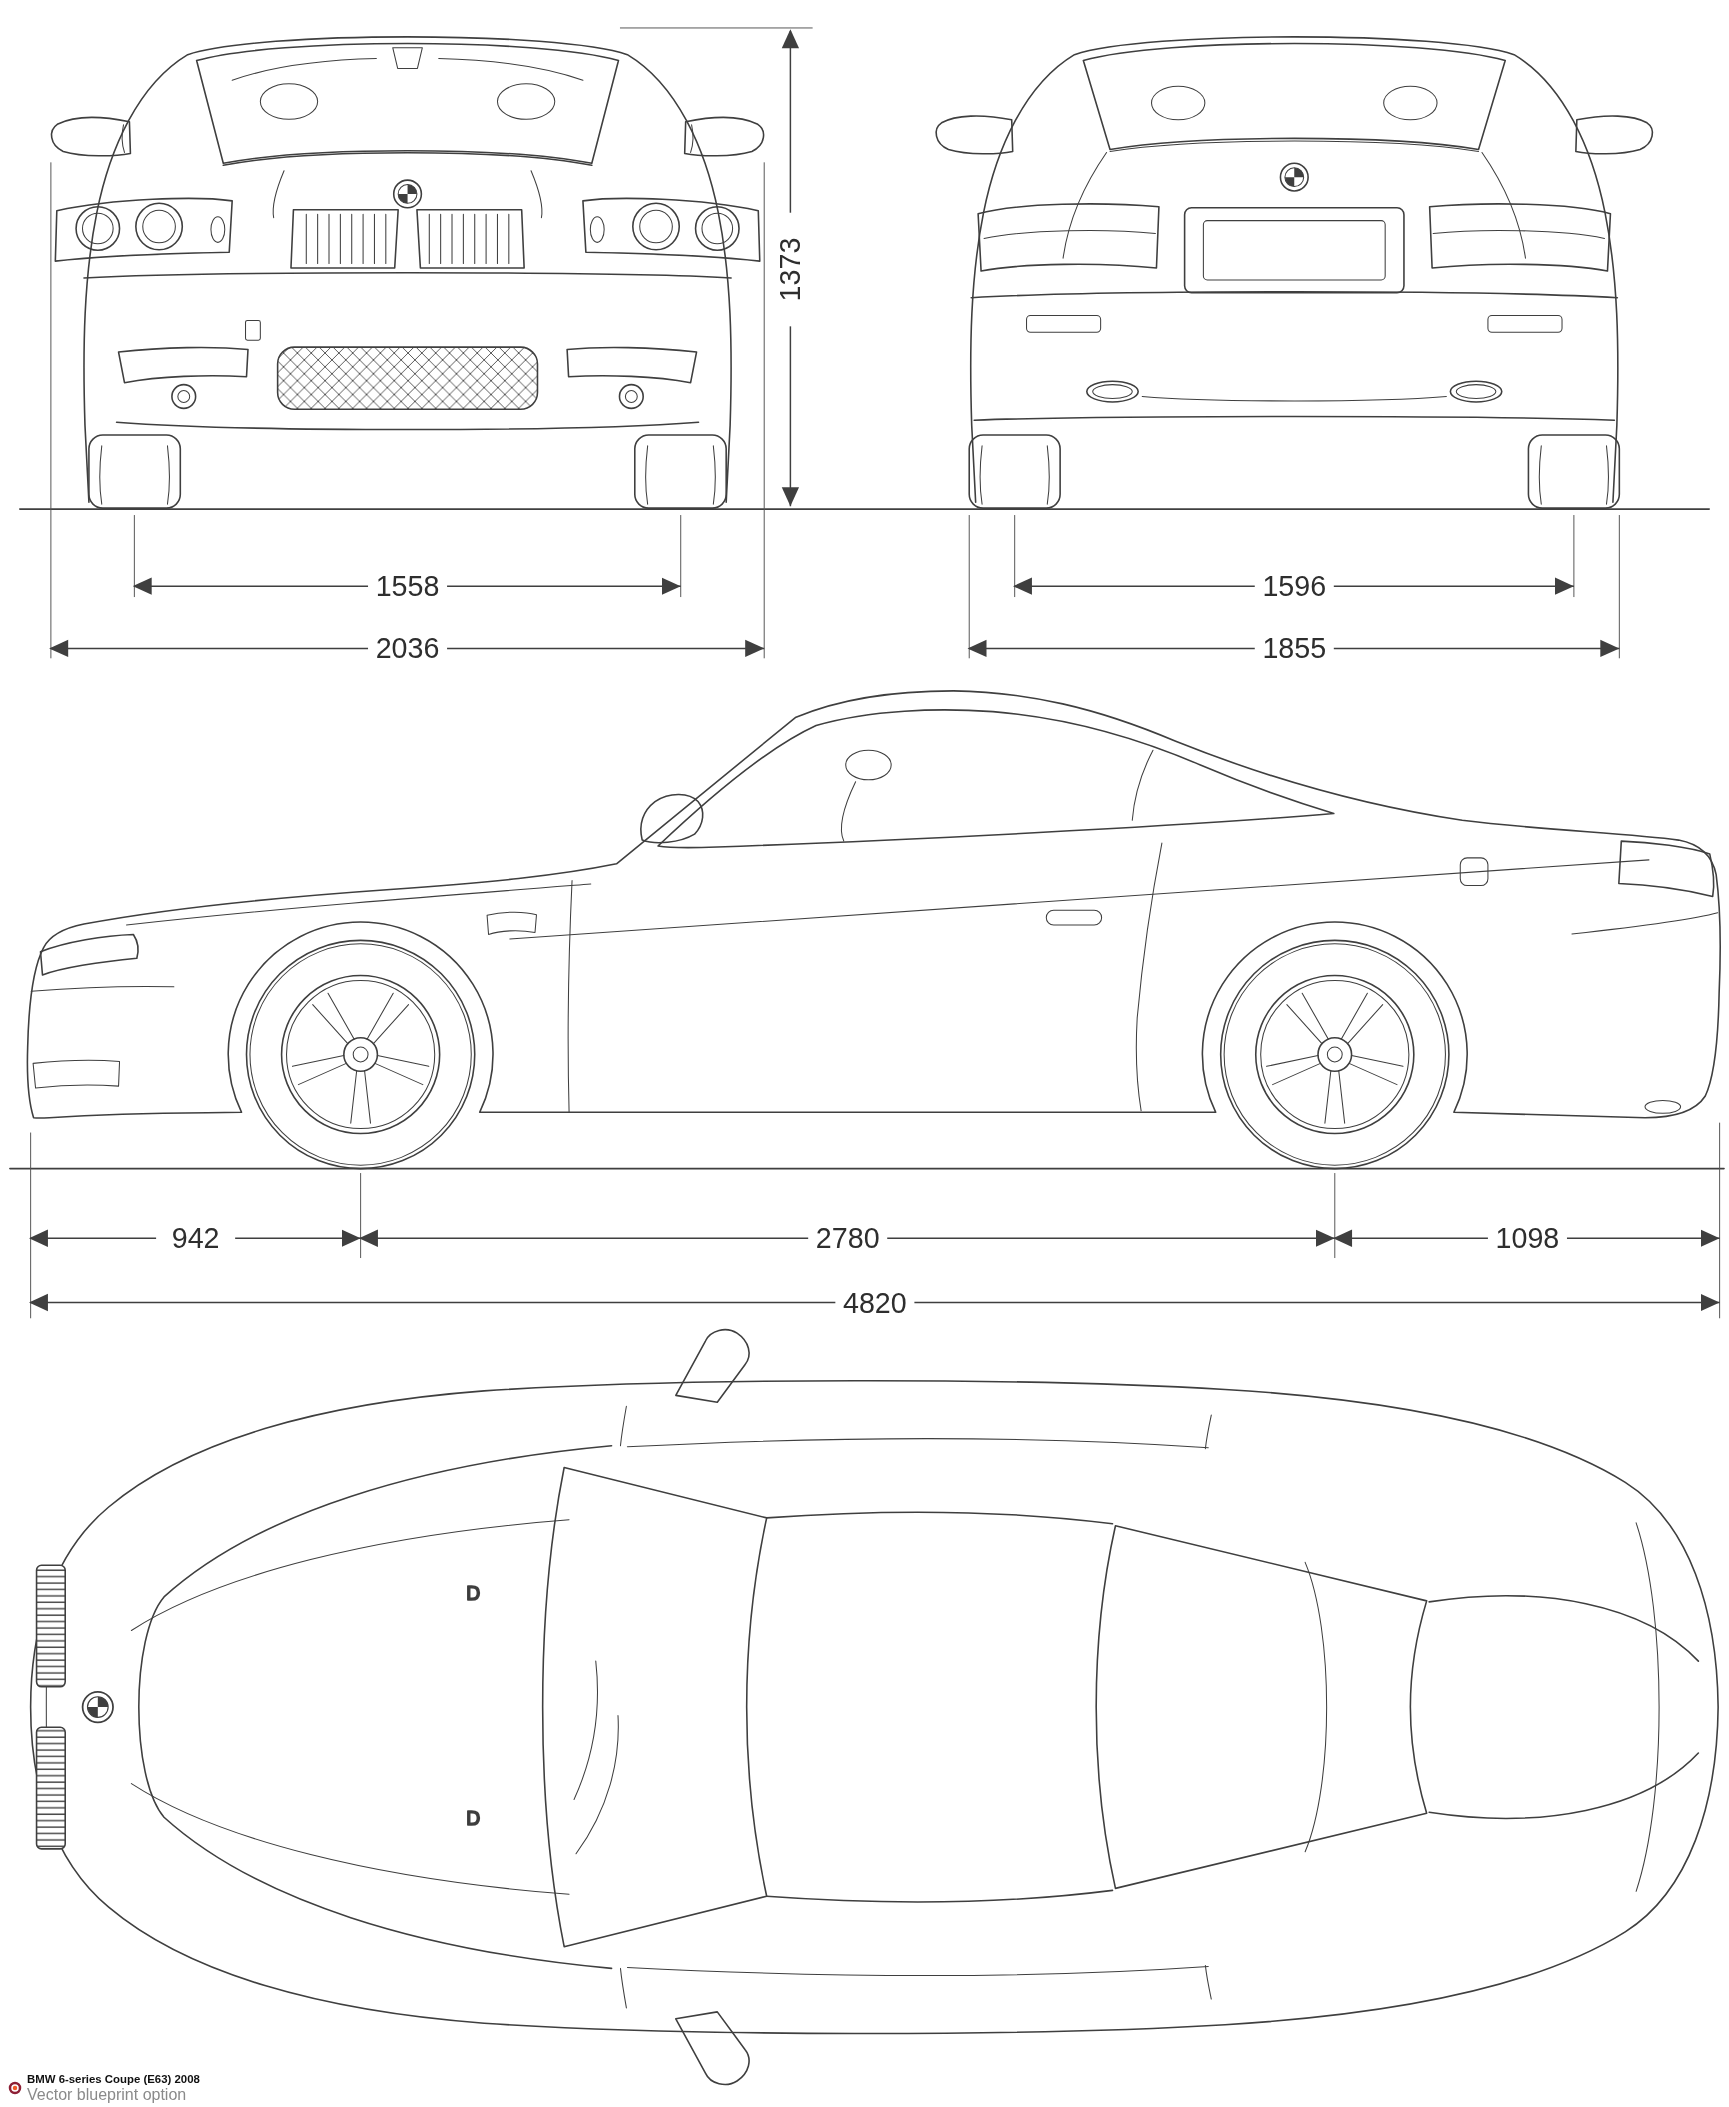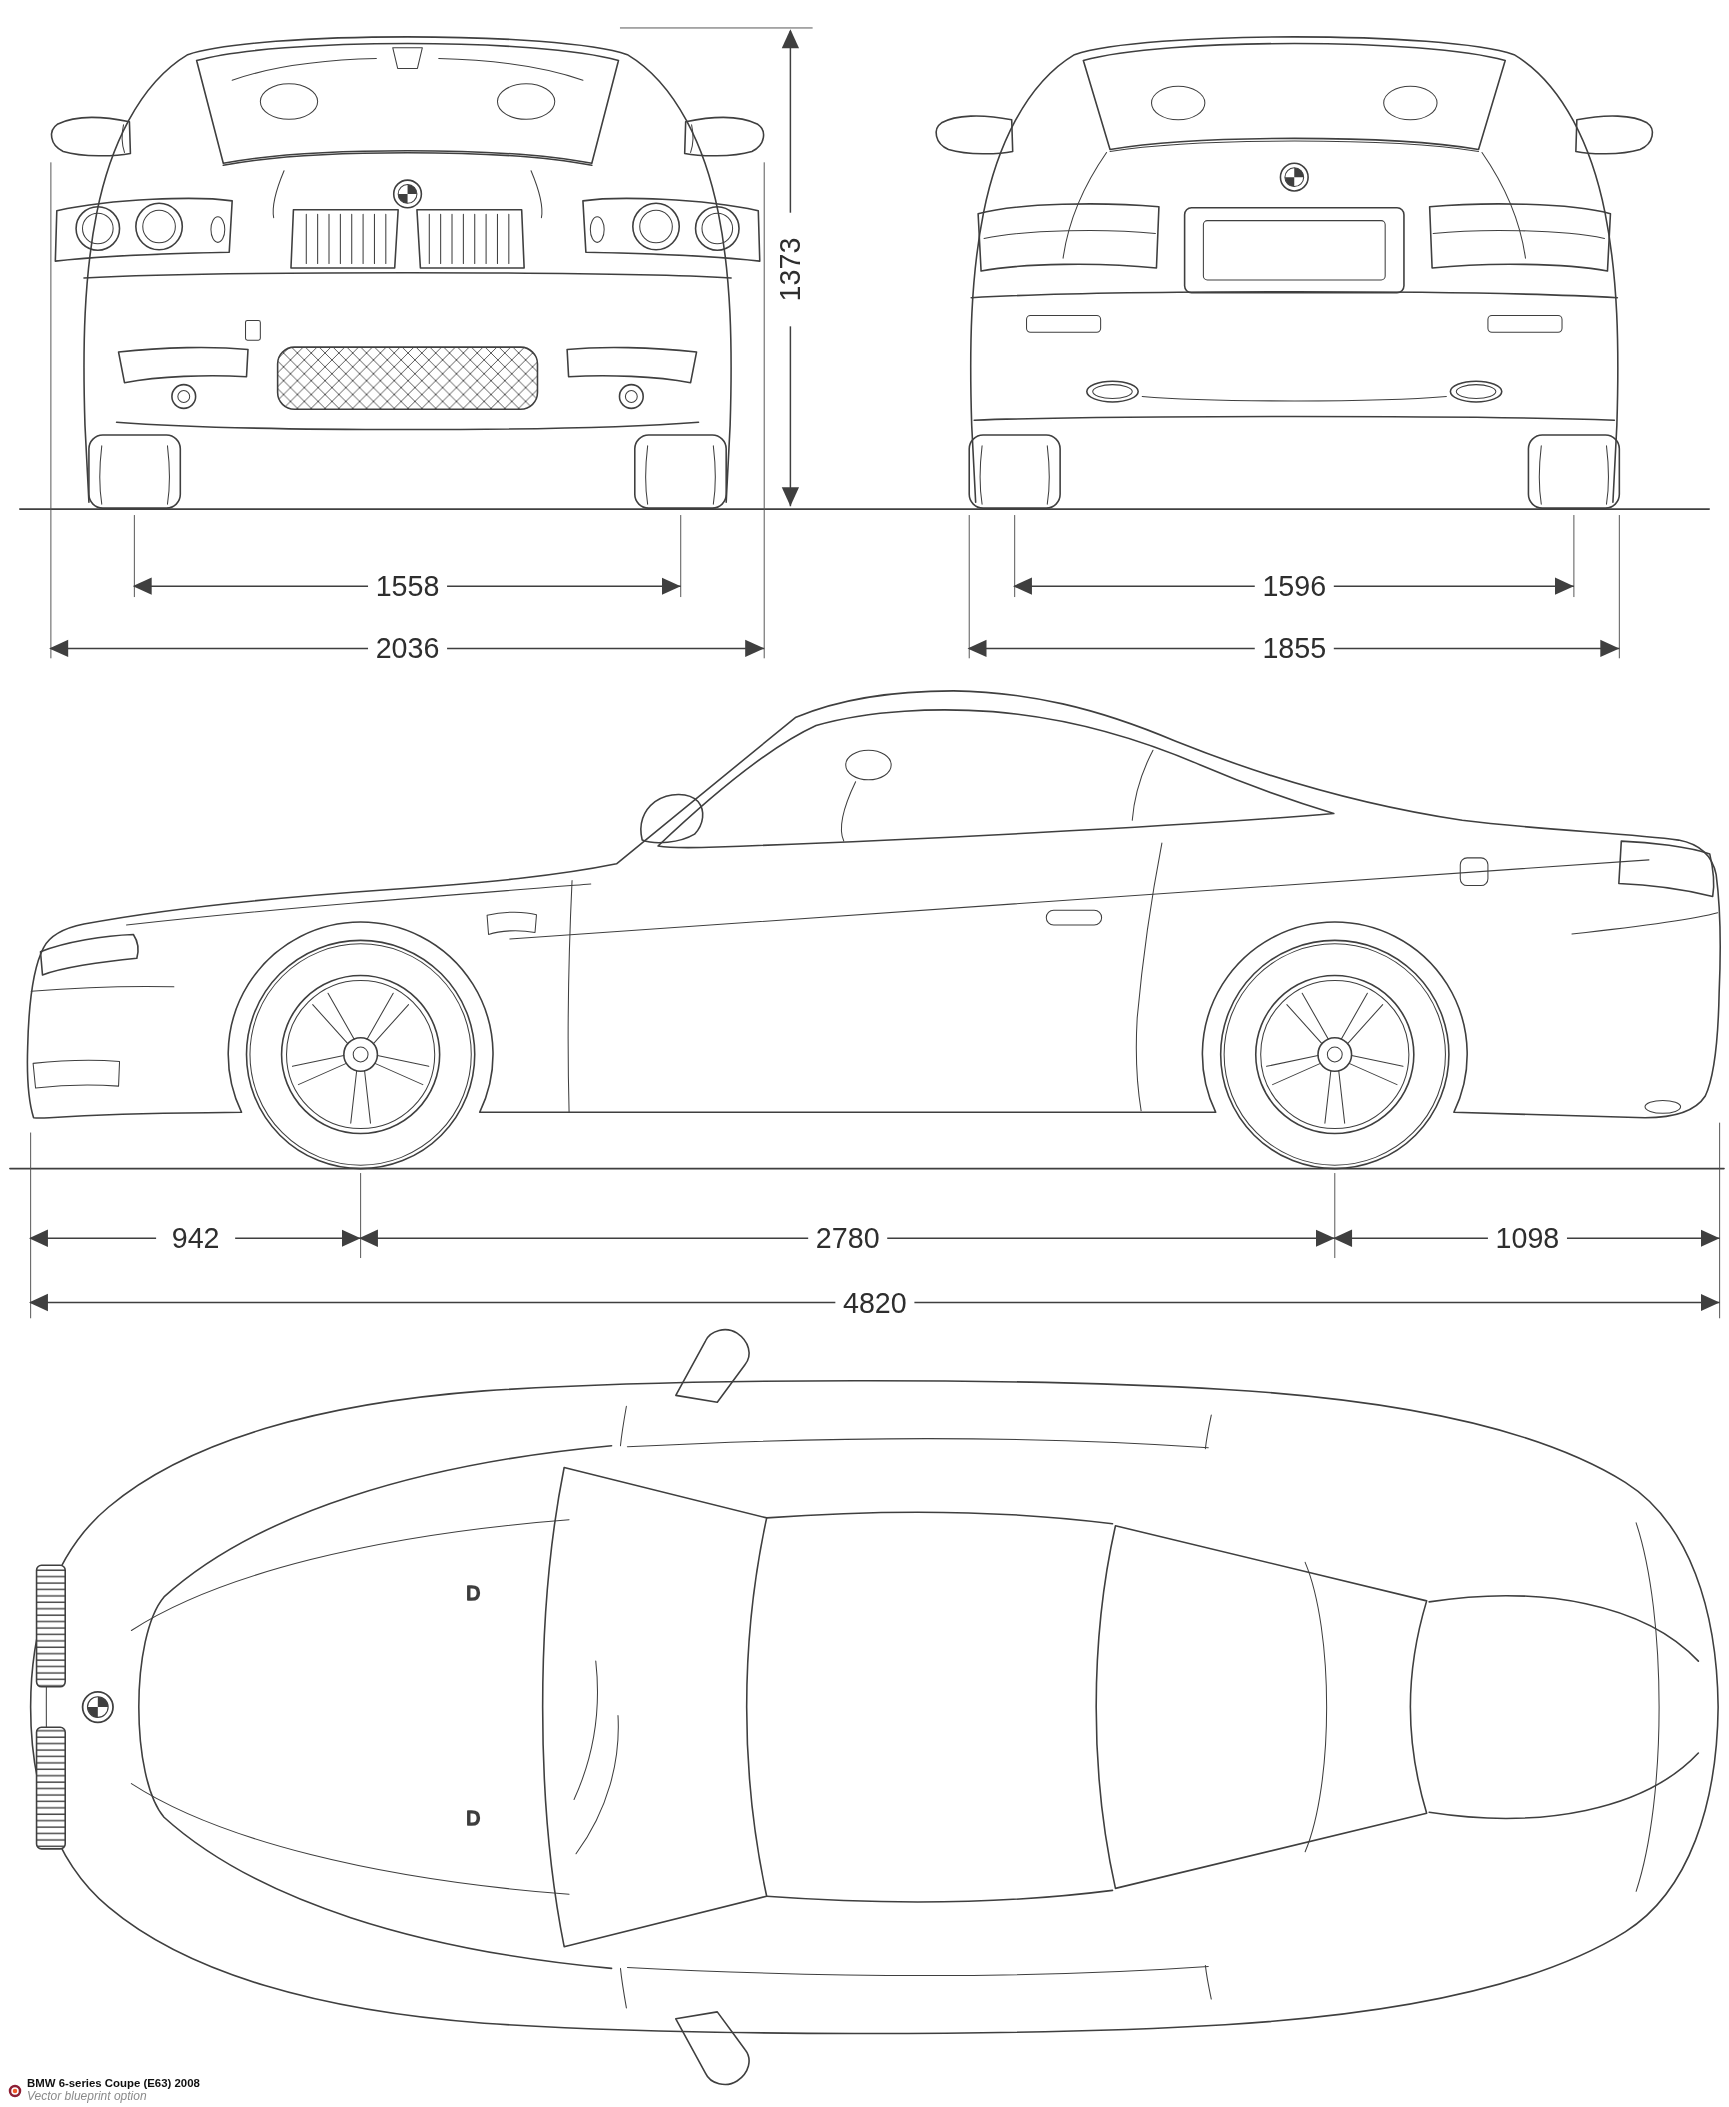--- a/index.html
+++ b/index.html
@@ -9,21 +9,21 @@
   svg.blueprint{position:absolute;left:0;top:0;width:1729px;height:2108px;}
   .car{fill:none;stroke:#3f3f3f;stroke-width:3.2;stroke-linecap:round;stroke-linejoin:round;}
   .thin{stroke-width:2.1;}
   .dim{stroke:#3f3f3f;stroke-width:3;fill:none;}
   .wit{stroke:#555555;stroke-width:2;fill:none;}
   .lblbg{fill:#ffffff;stroke:none;}
   text.dimlabel{font-family:"Liberation Sans",sans-serif;font-size:58px;fill:#2e2e2e;text-anchor:middle;}
   text.marker{font-family:"DejaVu Sans",sans-serif;font-size:38px;fill:#333;text-anchor:middle;}
   .footer{position:absolute;left:8px;bottom:4px;display:flex;align-items:center;gap:5px;font-family:"Liberation Sans",sans-serif;}
   .footer .title{font-weight:bold;font-size:11.4px;color:#101010;line-height:1.15;}
-  .footer .subtitle{font-size:12px;color:#8a8a8a;line-height:1.15;font-style:italic;}
+  .footer .subtitle{font-size:16px;color:#8a8a8a;line-height:1.15;}
 </style>
 </head>
 <body>
 
 <div class="page">
 <svg class="blueprint" viewBox="0 0 3500 4266">
   <defs>
     <marker id="arrE" viewBox="0 0 12 12" refX="11" refY="6" markerWidth="14" markerHeight="14" orient="auto">
       <path d="M 0,1 L 11,6 L 0,11 Z" fill="#3f3f3f"></path>
     </marker>

